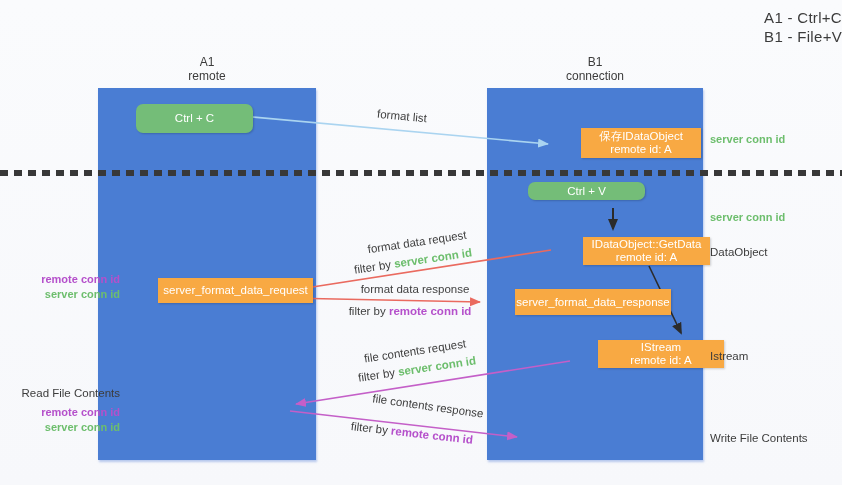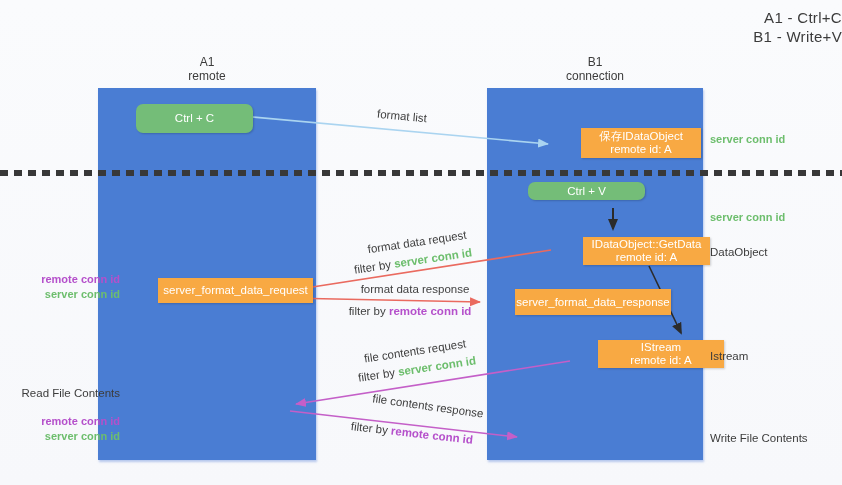--- a/index.html
+++ b/index.html
@@ -48,21 +48,21 @@
   .side-right{left:710px;text-align:left;}
   .blk{color:#3c3c3c;font-size:11.5px;}
 </style>
 </head>
 <body>
 
 <div class="canvas">
 
   <div class="title">
     <div>A1 - Ctrl+C</div>
-    <div>B1 - Write+V</div>
+    <div>B1 - File+V</div>
   </div>
 
   <div class="col-header" style="left:127px;">
     <div>A1</div>
     <div>remote</div>
   </div>
   <div class="col-header" style="left:515px;">
     <div>B1</div>
     <div>connection</div>
   </div>
@@ -161,21 +161,21 @@
     <span>filter by</span>
     <span class="purple-t">remote conn id</span>
   </div>
 
   <div class="side side-left" style="top:272px;">
     <div class="purple-t">remote conn id</div>
     <div class="green-t">server conn id</div>
   </div>
 
   <div class="side side-left" style="top:386px;">
-    <div class="blk" style="margin-bottom:13px;">Read File Contents</div>
+    <div class="blk" style="margin-bottom:4px;">Read File Contents</div>
     <div class="purple-t">remote conn id</div>
     <div class="green-t">server conn id</div>
   </div>
 
   <div class="side side-right green-t" style="top:132px;">server conn id</div>
   <div class="side side-right green-t" style="top:210px;">server conn id</div>
   <div class="side side-right blk" style="top:245px;">DataObject</div>
   <div class="side side-right blk" style="top:349px;">Istream</div>
   <div class="side side-right blk" style="top:431px;">Write File Contents</div>
 

